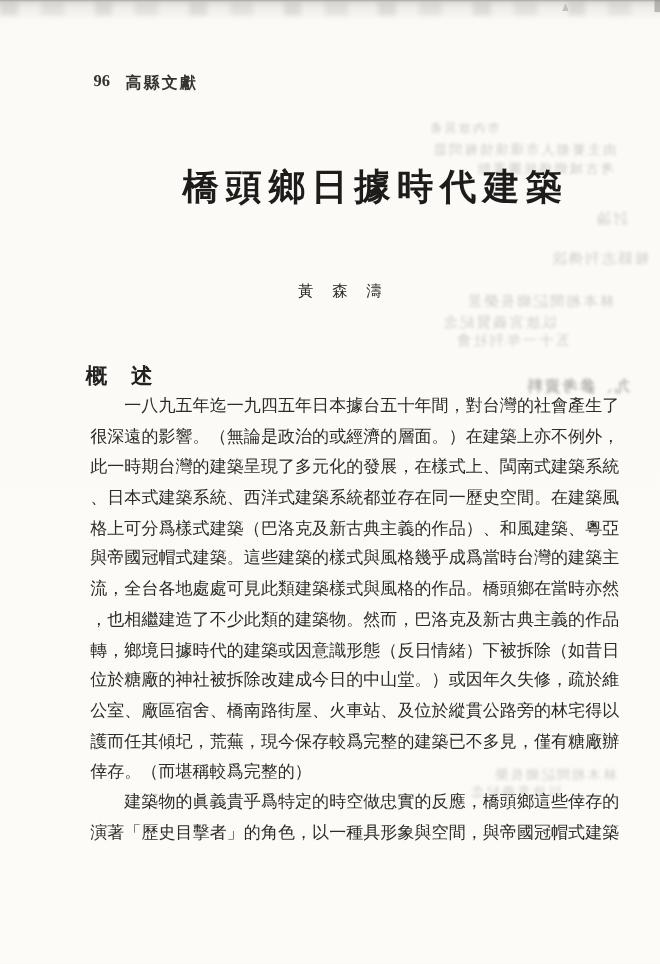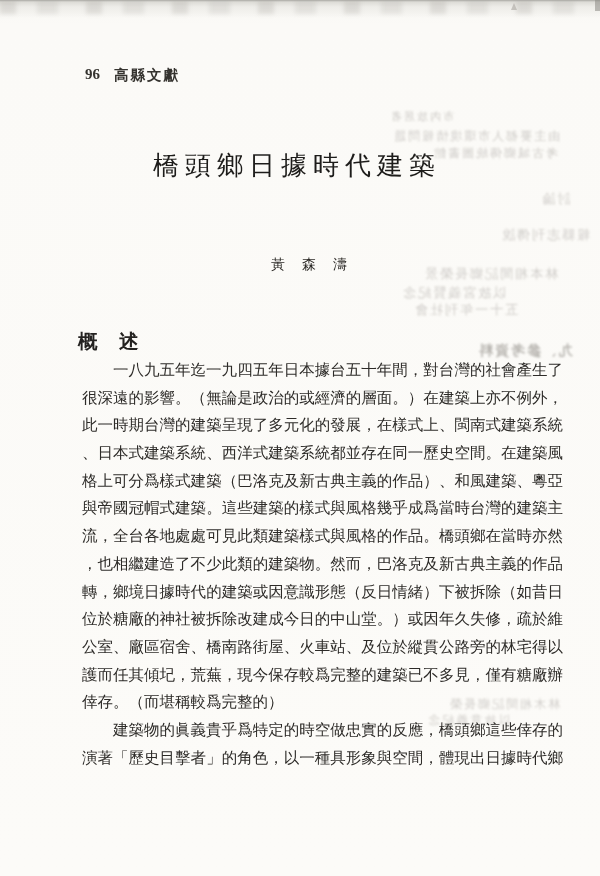--- a/index.html
+++ b/index.html
@@ -39,22 +39,22 @@
   
   .header {
     position: absolute; top: 66px; left: 85px;
     display: flex; align-items: flex-start; gap: 14px;
     color: #35332f;
   }
   .page-number { font-size: 15px; font-weight: 600; }
   .journal-title { font-size: 14.5px; font-weight: 600; letter-spacing: 2px; }
   
   .title {
-    position: absolute; top: 148px; left: 153px; margin: 0;
-    font-size: 26px; font-weight: normal; letter-spacing: 6px;
+    position: absolute; top: 148px; left: 166px; margin: 0;
+    font-size: 33px; font-weight: bold; letter-spacing: 6px;
     color: #1d1c1a; white-space: nowrap;
   }
   .author {
     position: absolute; top: 256px; left: 271px;
     font-size: 14px; letter-spacing: 17px; font-weight: 500;
     color: #2c2a27; white-space: nowrap;
   }
   .section-heading {
     position: absolute; top: 328px; left: 78px; margin: 0;
     font-size: 19.5px; font-weight: bold; letter-spacing: 1px;
@@ -125,16 +125,16 @@
     <div class="line">格上可分爲樣式建築（巴洛克及新古典主義的作品）、和風建築、粵亞</div>
     <div class="line">與帝國冠帽式建築。這些建築的樣式與風格幾乎成爲當時台灣的建築主</div>
     <div class="line">流，全台各地處處可見此類建築樣式與風格的作品。橋頭鄉在當時亦然</div>
     <div class="line">，也相繼建造了不少此類的建築物。然而，巴洛克及新古典主義的作品</div>
     <div class="line">轉，鄉境日據時代的建築或因意識形態（反日情緒）下被拆除（如昔日</div>
     <div class="line">位於糖廠的神社被拆除改建成今日的中山堂。）或因年久失修，疏於維</div>
     <div class="line">公室、廠區宿舍、橋南路街屋、火車站、及位於縱貫公路旁的林宅得以</div>
     <div class="line">護而任其傾圮，荒蕪，現今保存較爲完整的建築已不多見，僅有糖廠辦</div>
     <div class="line short">倖存。（而堪稱較爲完整的）</div>
     <div class="line indent">建築物的眞義貴乎爲特定的時空做忠實的反應，橋頭鄉這些倖存的</div>
-    <div class="line">演著「歷史目擊者」的角色，以一種具形象與空間，體現出日據時代鄉</div>
+    <div class="line">演著「歷史目擊者」的角色，以一種具形象與空間，與帝國冠帽式建築</div>
   </div>
 
 </div>
 
 </body></html>

